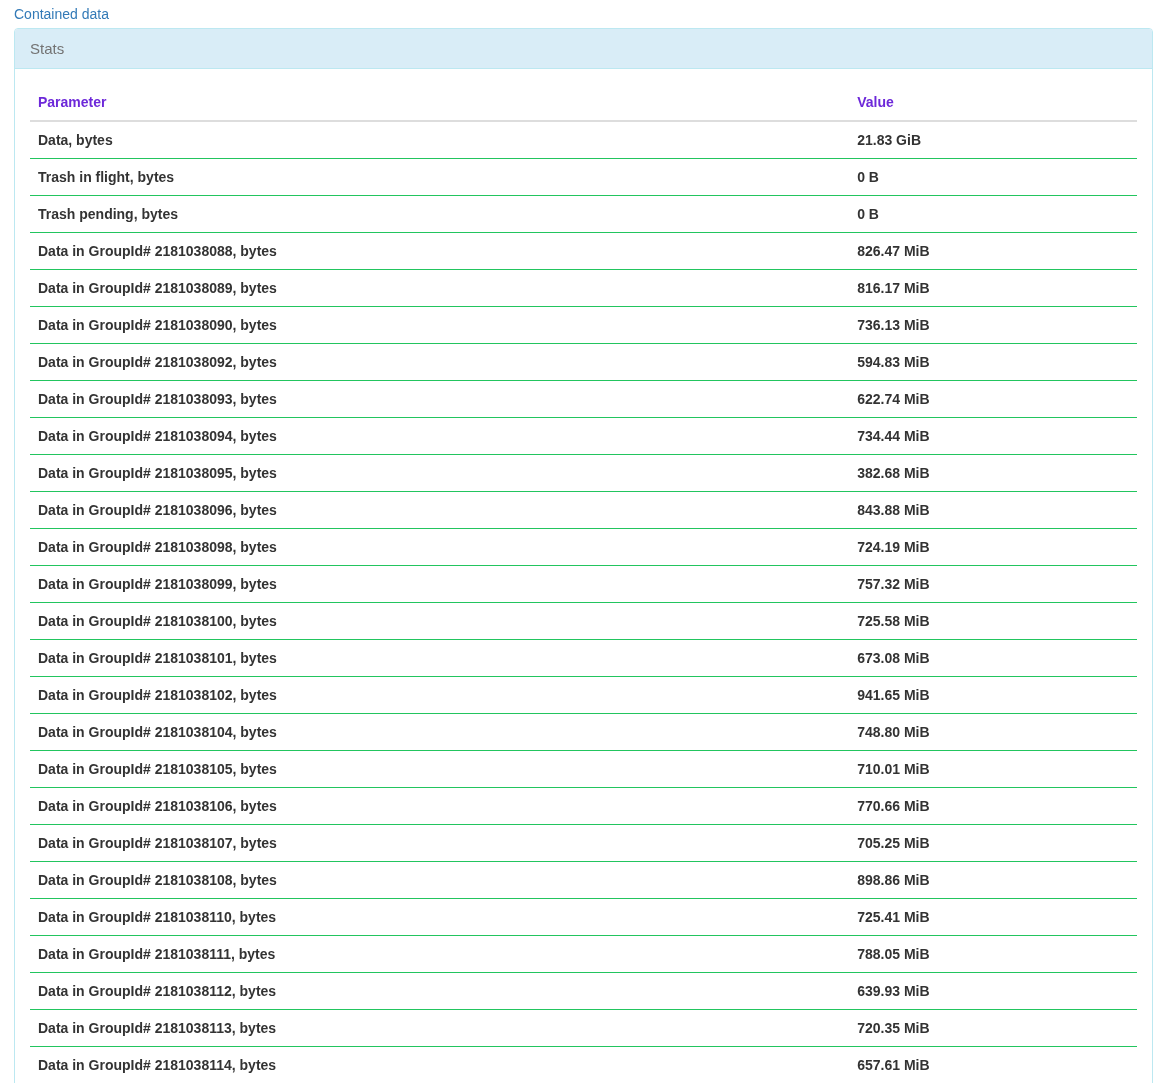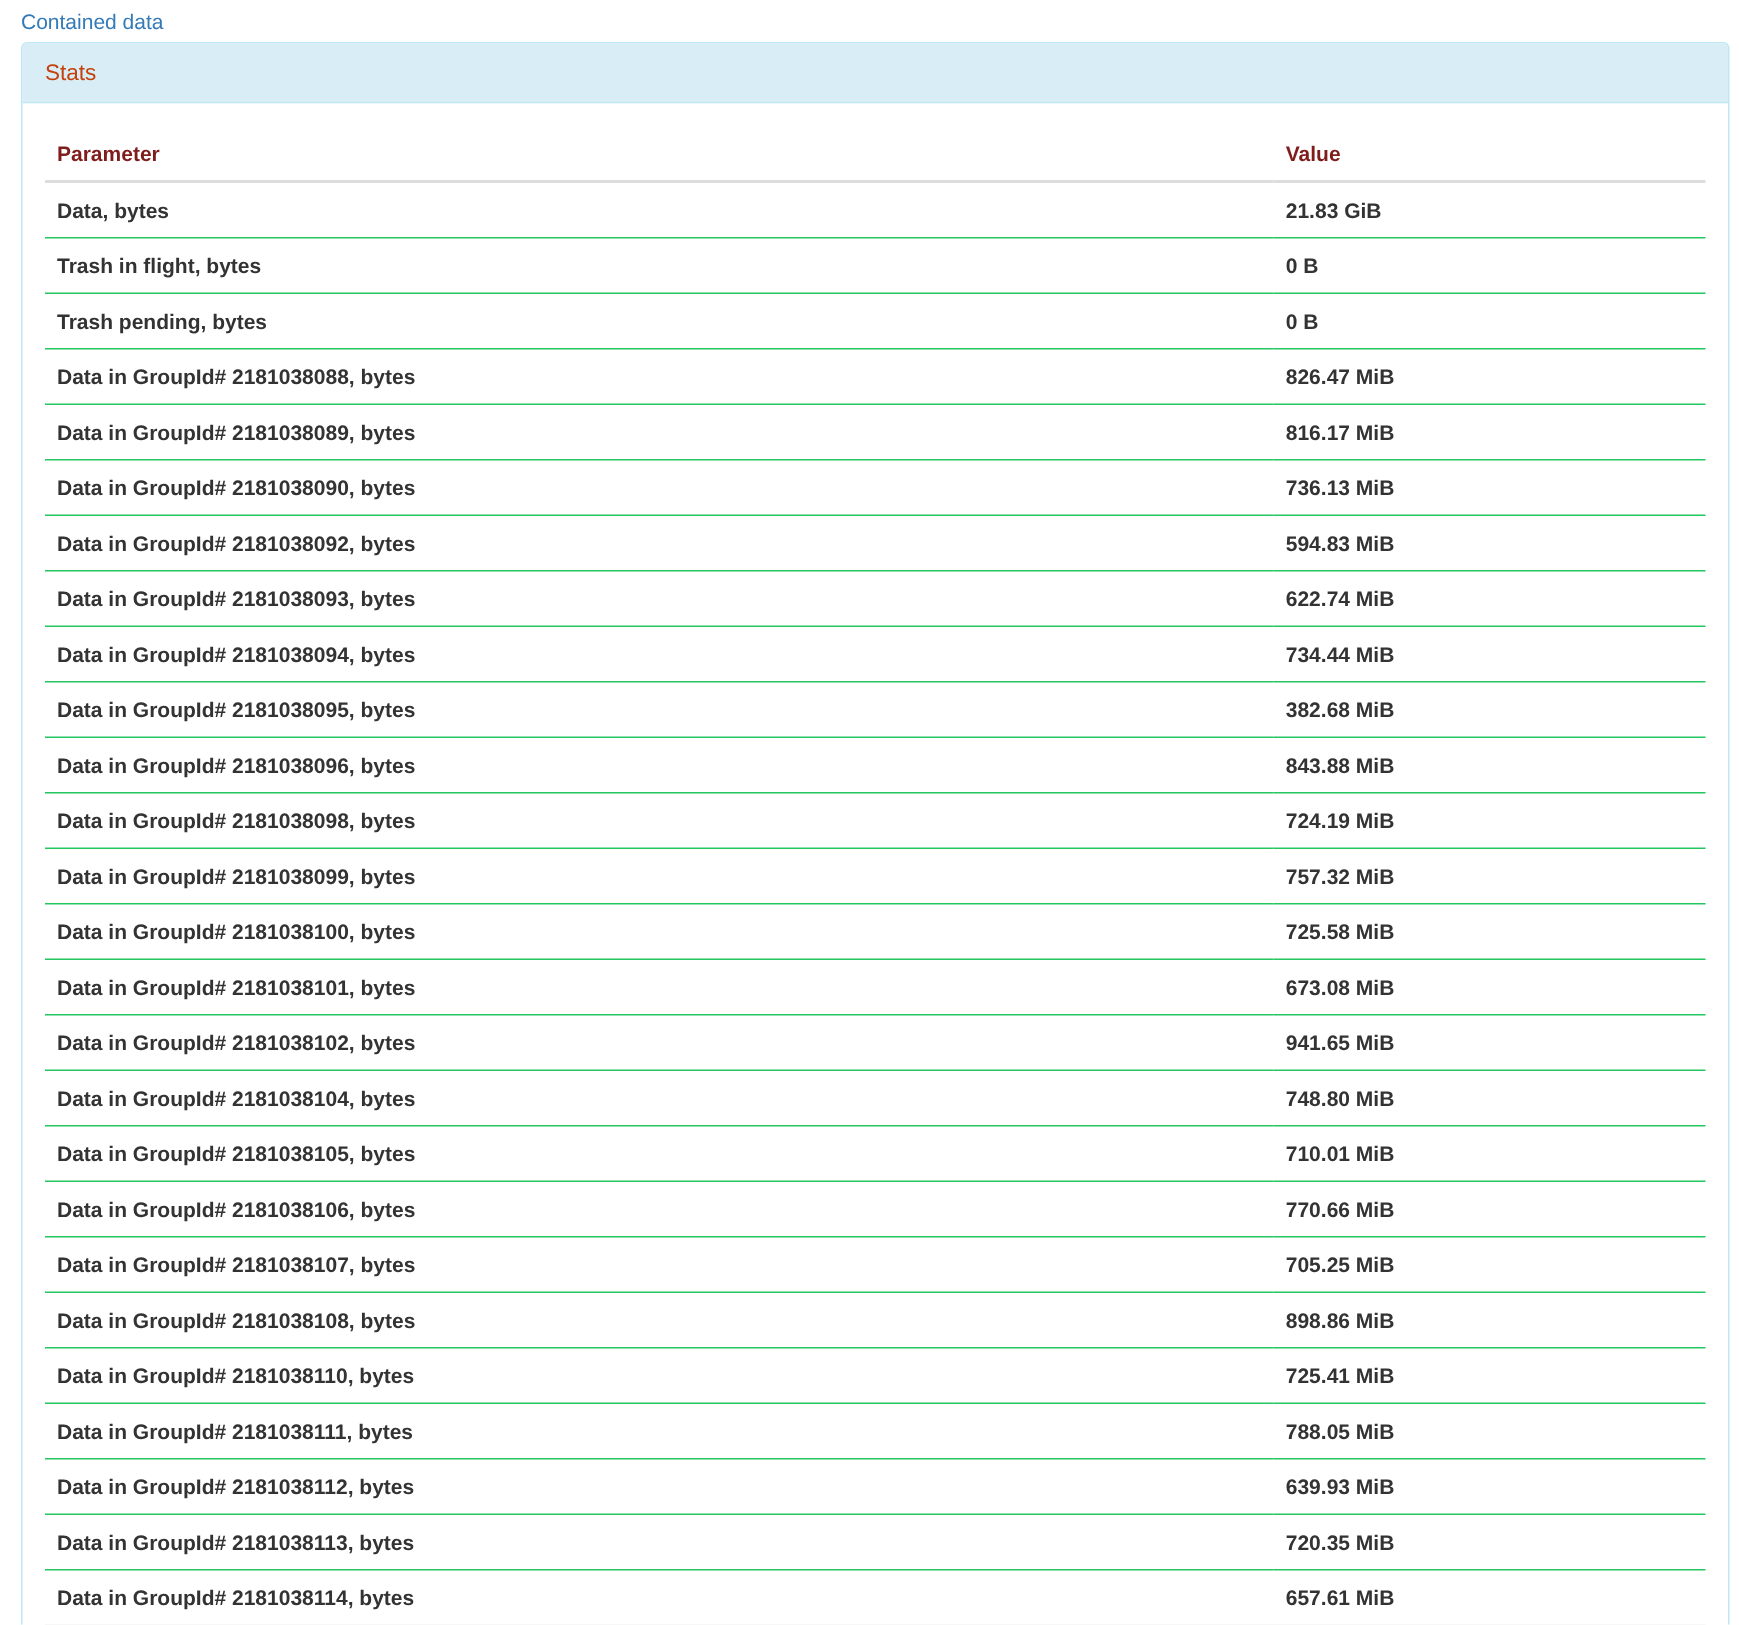--- a/index.html
+++ b/index.html
@@ -30,40 +30,40 @@
   .panel {
     margin-top: 5px;
     border: 1px solid #bce8f1;
     border-radius: 4px;
     background: #ffffff;
     
     min-height: 1200px;
   }
   .panel-heading {
     background: #d9edf7;
-    color: #c2410c;
+    color: #737373;
     border-bottom: 1px solid #bce8f1;
     border-top-left-radius: 3px;
     border-top-right-radius: 3px;
     padding: 10px 15px;
     font-size: 15px;
     line-height: 19px;
   }
   .panel-body {
     padding: 15px;
   }
   table.stats-table {
     width: 100%;
     border-collapse: collapse;
     font-size: 14px;
   }
   table.stats-table th {
     text-align: left;
     font-weight: bold;
-    color: #7f1d1d;
+    color: #6d28d9;
     padding: 8px;
     line-height: 20px;
     border-bottom: 2px solid #dddddd;
     vertical-align: bottom;
   }
   table.stats-table td {
     padding: 8px;
     line-height: 20px;
     border-top: 1px solid #22c55e;
     vertical-align: top;

